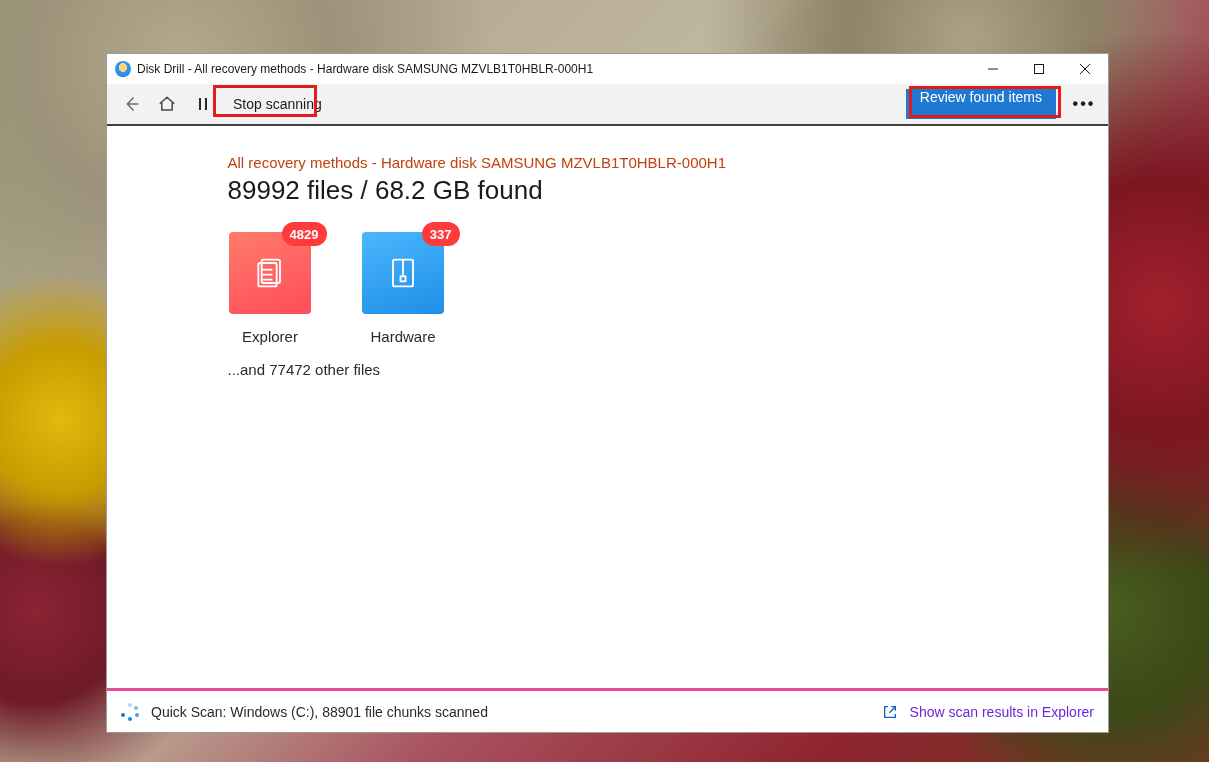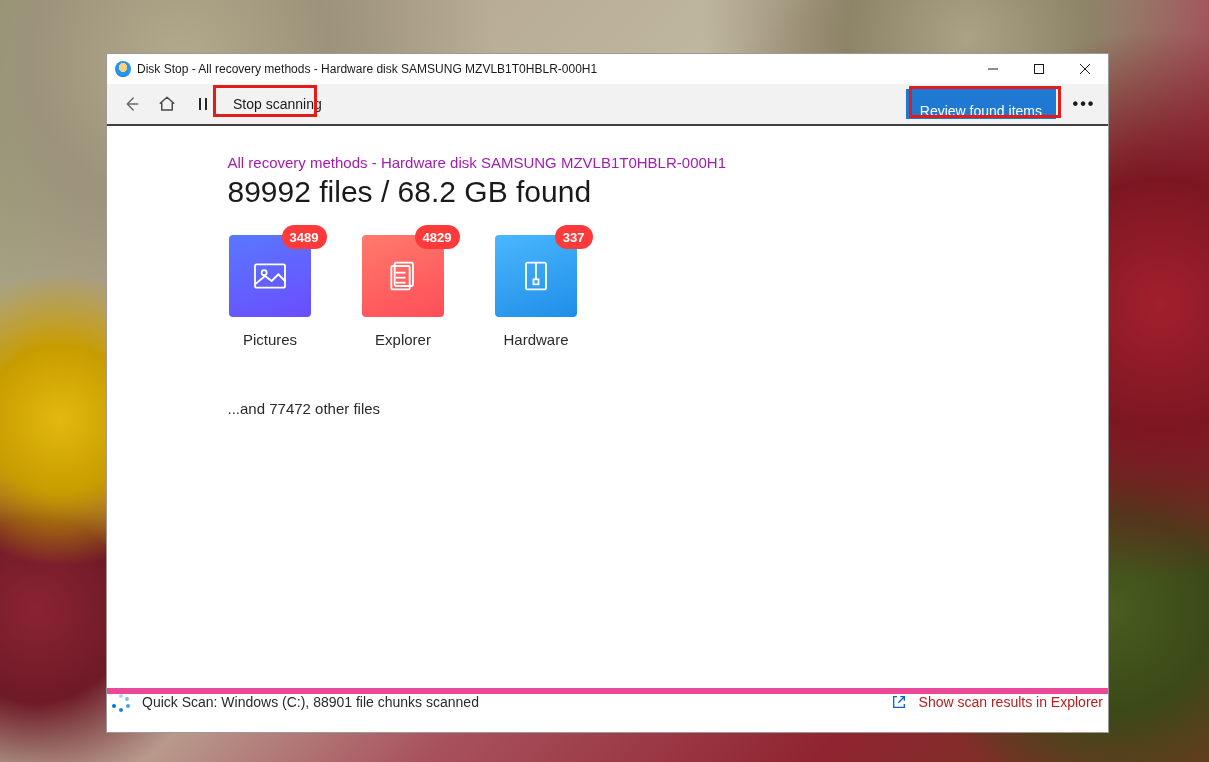--- a/index.html
+++ b/index.html
@@ -81,21 +81,21 @@
   font-size: 14px;
   color: #1a1a1a;
 }
 .toolbar .spacer { flex: 1; }
 .primary-btn {
   background: #1f78d1;
   color: #ffffff;
   height: 30px;
   padding: 0 14px;
   display: flex;
-  align-items: flex-end;
+  align-items: flex-start;
   font-size: 14px;
 }
 .more-btn {
   margin-left: 12px;
   width: 32px; height: 32px;
   display: flex; align-items: center; justify-content: center;
   color: #1a1a1a;
   letter-spacing: 2px;
   font-weight: bold;
 }
@@ -111,25 +111,25 @@
   flex: 1;
   padding: 28px 0 0 0;
   overflow: hidden;
 }
 .inner {
   margin: 0 auto;
   width: 760px;
 }
 .breadcrumb {
   font-size: 15px;
-  color: #a21caf;
+  color: #c2410c;
   margin-bottom: 4px;
 }
 .summary {
-  font-size: 30px;
+  font-size: 26px;
   font-weight: 400;
   color: #1a1a1a;
   margin-bottom: 26px;
 }
 .categories {
   display: flex;
   gap: 48px;
 }
 .cat {
   width: 85px;
@@ -167,67 +167,67 @@
   display: flex;
   align-items: center;
   justify-content: center;
 }
 .cat-label {
   margin-top: 14px;
   font-size: 15px;
   color: #2a2a2a;
 }
 .other-files {
-  margin-top: 52px;
+  margin-top: 16px;
   font-size: 15px;
   color: #2a2a2a;
 }
 
 .statusbar {
   height: 44px;
-  border-top: 6px solid #ec4899;
-  display: flex;
-  align-items: flex-start;
-  padding: 0 5px;
+  border-top: 3px solid #ec4899;
+  display: flex;
+  align-items: center;
+  padding: 0 14px;
   font-size: 14px;
   color: #2a2a2a;
 }
 .spinner {
   width: 18px; height: 18px; margin-right: 12px;
   position: relative;
 }
 .spinner span {
   position: absolute;
   width: 4px; height: 4px;
   border-radius: 50%;
   background: #0078d4;
 }
 .spinner span:nth-child(1){ top:0; left:7px; opacity:.3;}
 .spinner span:nth-child(2){ top:3px; left:13px; opacity:.5;}
 .spinner span:nth-child(3){ top:10px; left:14px; opacity:.7;}
 .spinner span:nth-child(4){ top:14px; left:7px; opacity:.9;}
 .spinner span:nth-child(5){ top:10px; left:0; opacity:1;}
 .statusbar .spacer { flex: 1; }
 .link {
-  color: #b91c1c;
+  color: #6d28d9;
   font-size: 14px;
   display: flex;
   align-items: center;
   gap: 12px;
 }
 .link svg { width: 16px; height: 16px; stroke: #0a66c2; fill: none; stroke-width: 2; }
 </style>
 </head>
 <body>
 
 <div class="window">
 
   <div class="titlebar">
     <div class="app-icon"></div>
-    <div class="titlebar-text">Disk Stop - All recovery methods - Hardware disk SAMSUNG MZVLB1T0HBLR-000H1</div>
+    <div class="titlebar-text">Disk Drill - All recovery methods - Hardware disk SAMSUNG MZVLB1T0HBLR-000H1</div>
     <div class="win-controls">
       <div class="win-btn">
         <svg viewBox="0 0 10 10">
             <line x1="0" y1="5" x2="10" y2="5" stroke="#1a1a1a" stroke-width="1"></line>
           </svg>
       </div>
       <div class="win-btn">
         <svg viewBox="0 0 10 10">
             <rect x="0.5" y="0.5" width="9" height="9" fill="none" stroke="#1a1a1a" stroke-width="1"></rect>
           </svg>
@@ -270,31 +270,20 @@
     </div>
   </div>
 
   <div class="content">
     <div class="inner">
       <div class="breadcrumb">All recovery methods - Hardware disk SAMSUNG MZVLB1T0HBLR-000H1</div>
       <div class="summary">89992 files / 68.2 GB found</div>
 
       <div class="categories">
 
-        <div class="cat">
-          <div class="badge">3489</div>
-          <div class="tile pictures">
-            <svg viewBox="0 0 48 48">
-              <rect x="6" y="10" width="36" height="28" rx="2"></rect>
-              <circle cx="17" cy="20" r="3"></circle>
-              <path d="M6 34 L18 24 L26 30 L34 22 L42 30"></path>
-            </svg>
-          </div>
-          <div class="cat-label">Pictures</div>
-        </div>
 
 
 
         <div class="cat">
           <div class="badge">4829</div>
           <div class="tile documents">
             <svg viewBox="0 0 48 48">
               <rect x="14" y="8" width="22" height="28" rx="2"></rect>
               <rect x="10" y="12" width="22" height="28" rx="2"></rect>
               <line x1="15" y1="20" x2="27" y2="20"></line>

